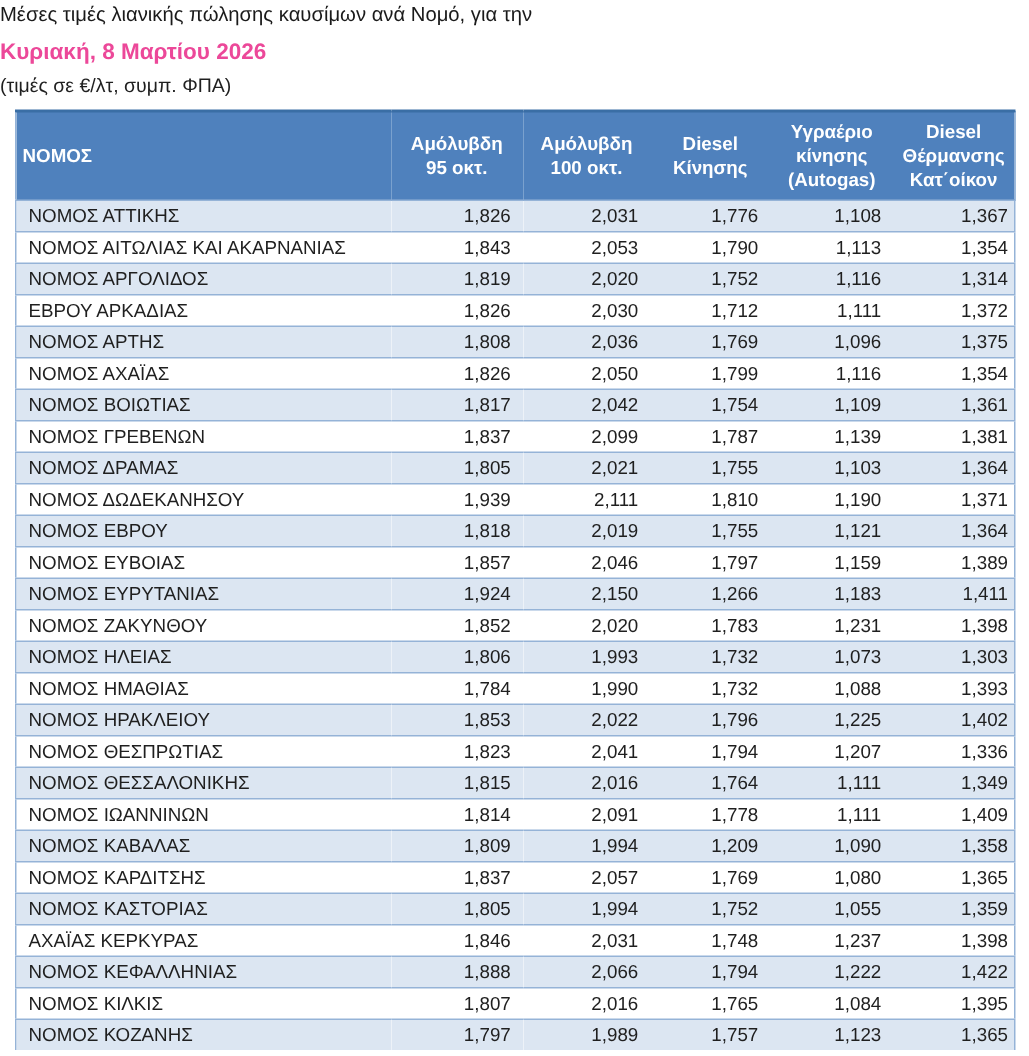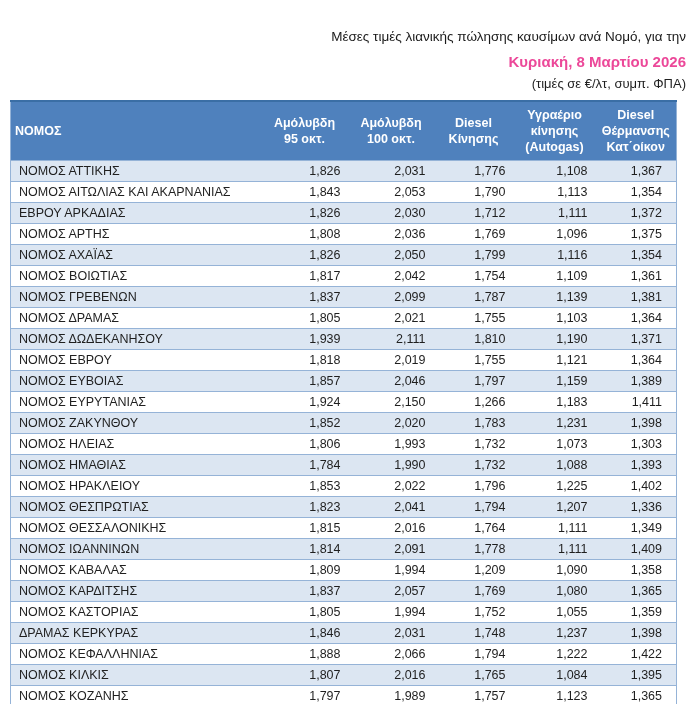--- a/index.html
+++ b/index.html
@@ -10,21 +10,21 @@
     --grid-dark:#3a6ea5;
     --text:#1f1f1f;
   }
   *{box-sizing:border-box;}
   html,body{margin:0;padding:0;}
   body{
     width:686px;height:704px;overflow:hidden;background:#ffffff;
     font-family:"Liberation Sans","DejaVu Sans",sans-serif;color:var(--text);
   }
   .page{width:686px;height:704px;}
-  .report-header{text-align:right;padding-top:29px;}
+  .report-header{text-align:left;padding-top:2px;}
   .title-line{font-size:13.5px;line-height:1.25;color:#1a1a1a;}
   .title-date{font-size:15px;font-weight:bold;margin-top:7px;color:#ec4899;}
   .title-note{font-size:13px;margin-top:6px;}
   table.fuel{
     margin:9px 0 0 10px;width:666px;border-collapse:collapse;table-layout:fixed;
     border-left:1px solid var(--grid);border-right:1px solid var(--grid);
   }
   col.c-name{width:250px;}
   col.c-a95{width:88px;}
   col.c-a100{width:85px;}
@@ -41,21 +41,21 @@
   thead th.name{text-align:left;padding-left:4px;}
   tbody td{
     font-size:12.5px;line-height:14px;padding:3px 0;
     border-top:1px solid var(--grid);
     white-space:nowrap;overflow:hidden;
   }
   tbody tr:nth-child(odd){background:var(--row-alt);}
   tbody tr:nth-child(even){background:#ffffff;}
   tbody td.name{text-align:left;padding-left:8px;}
   tbody td.num{text-align:right;padding-right:8px;}
-  tbody td.num.last{padding-right:14px;}
+  tbody td.num.last{padding-right:4px;}
 </style>
 </head>
 <body>
 
 <div class="page">
   <div class="report-header">
     <div class="title-line">Μέσες τιμές λιανικής πώλησης καυσίμων ανά Νομό, για την</div>
     <div class="title-date">Κυριακή, 8 Μαρτίου 2026</div>
     <div class="title-note">(τιμές σε €/λτ, συμπ. ΦΠΑ)</div>
   </div>
@@ -97,20 +97,28 @@
         </tr>
         <tr>
           <td class="name">ΝΟΜΟΣ ΑΙΤΩΛΙΑΣ ΚΑΙ ΑΚΑΡΝΑΝΙΑΣ</td>
           <td class="num">1,843</td>
           <td class="num">2,053</td>
           <td class="num">1,790</td>
           <td class="num">1,113</td>
           <td class="num last">1,354</td>
         </tr>
         <tr>
+          <td class="name">ΝΟΜΟΣ ΑΡΓΟΛΙΔΟΣ</td>
+          <td class="num">1,819</td>
+          <td class="num">2,020</td>
+          <td class="num">1,752</td>
+          <td class="num">1,116</td>
+          <td class="num last">1,314</td>
+        </tr>
+        <tr>
           <td class="name">ΕΒΡΟΥ ΑΡΚΑΔΙΑΣ</td>
           <td class="num">1,826</td>
           <td class="num">2,030</td>
           <td class="num">1,712</td>
           <td class="num">1,111</td>
           <td class="num last">1,372</td>
         </tr>
         <tr>
           <td class="name">ΝΟΜΟΣ ΑΡΤΗΣ</td>
           <td class="num">1,808</td>
@@ -257,21 +265,21 @@
         </tr>
         <tr>
           <td class="name">ΝΟΜΟΣ ΚΑΣΤΟΡΙΑΣ</td>
           <td class="num">1,805</td>
           <td class="num">1,994</td>
           <td class="num">1,752</td>
           <td class="num">1,055</td>
           <td class="num last">1,359</td>
         </tr>
         <tr>
-          <td class="name">ΔΡΑΜΑΣ ΚΕΡΚΥΡΑΣ</td>
+          <td class="name">ΑΧΑΪΑΣ ΚΕΡΚΥΡΑΣ</td>
           <td class="num">1,846</td>
           <td class="num">2,031</td>
           <td class="num">1,748</td>
           <td class="num">1,237</td>
           <td class="num last">1,398</td>
         </tr>
         <tr>
           <td class="name">ΝΟΜΟΣ ΚΕΦΑΛΛΗΝΙΑΣ</td>
           <td class="num">1,888</td>
           <td class="num">2,066</td>

